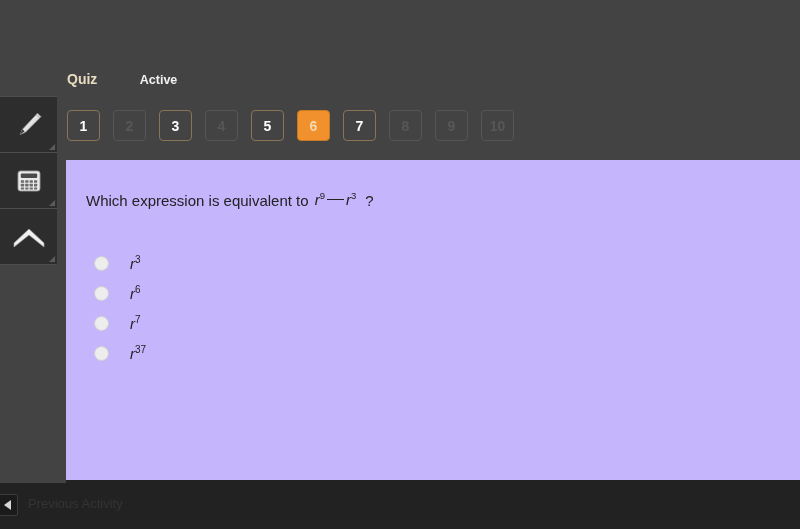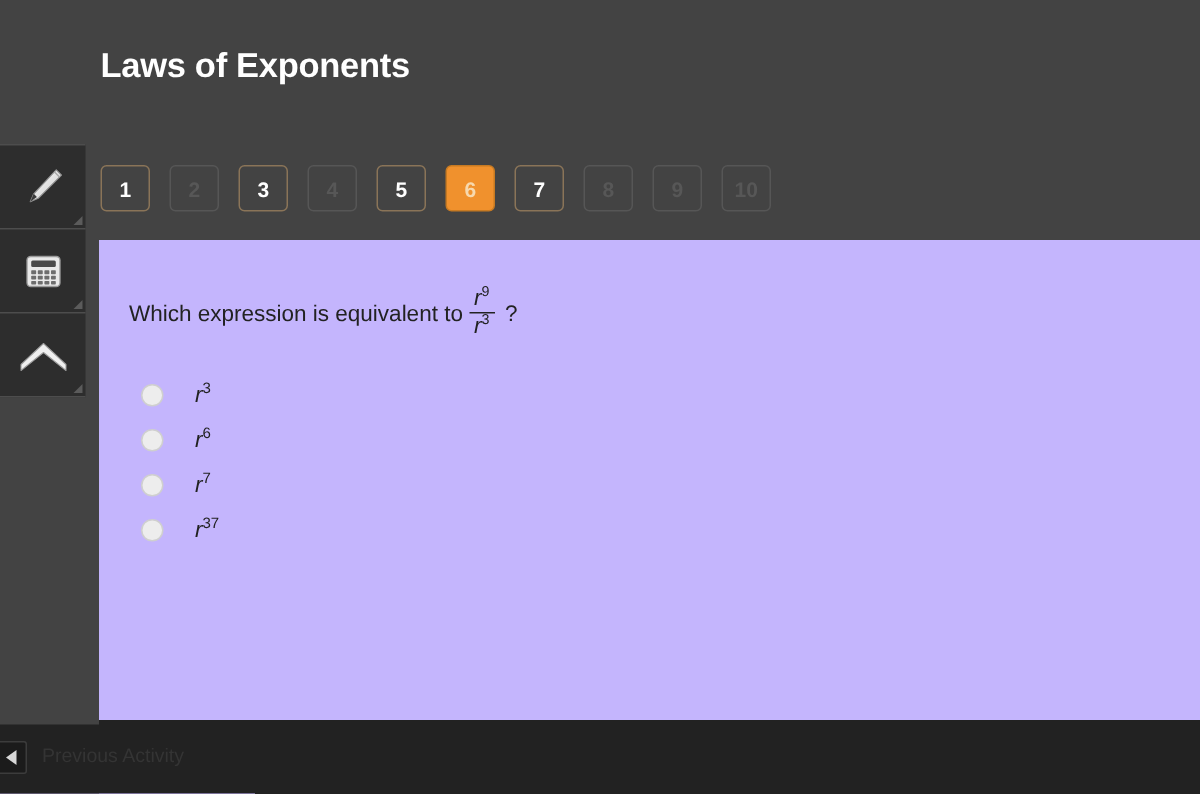--- a/index.html
+++ b/index.html
@@ -146,21 +146,20 @@
     left: 20px;
     top: 32px;
     display: flex;
     align-items: center;
     font-size: 15px;
     color: #222222;
     white-space: nowrap;
   }
   .frac {
     display: inline-flex;
-    flex-direction: column;
     align-items: center;
     margin: 0 4px;
     position: relative;
     top: -1px;
   }
   .frac .num,
   .frac .den {
     font-style: italic;
     font-size: 15px;
     line-height: 1.05;
@@ -265,21 +264,24 @@
     white-space: nowrap;
     user-select: none;
   }
 </style>
 </head>
 <body>
 
 <div id="app">
 
   <div class="header">
-    <div class="quiz-title">Laws of Exponents</div>
+    <div class="meta-row">
+      <span class="meta-kind">Quiz</span>
+      <span class="meta-status">Active</span>
+    </div>
 
     <div class="qnav">
       <div class="qbtn available">1</div>
       <div class="qbtn disabled">2</div>
       <div class="qbtn available">3</div>
       <div class="qbtn disabled">4</div>
       <div class="qbtn available">5</div>
       <div class="qbtn current">6</div>
       <div class="qbtn available">7</div>
       <div class="qbtn disabled">8</div>

